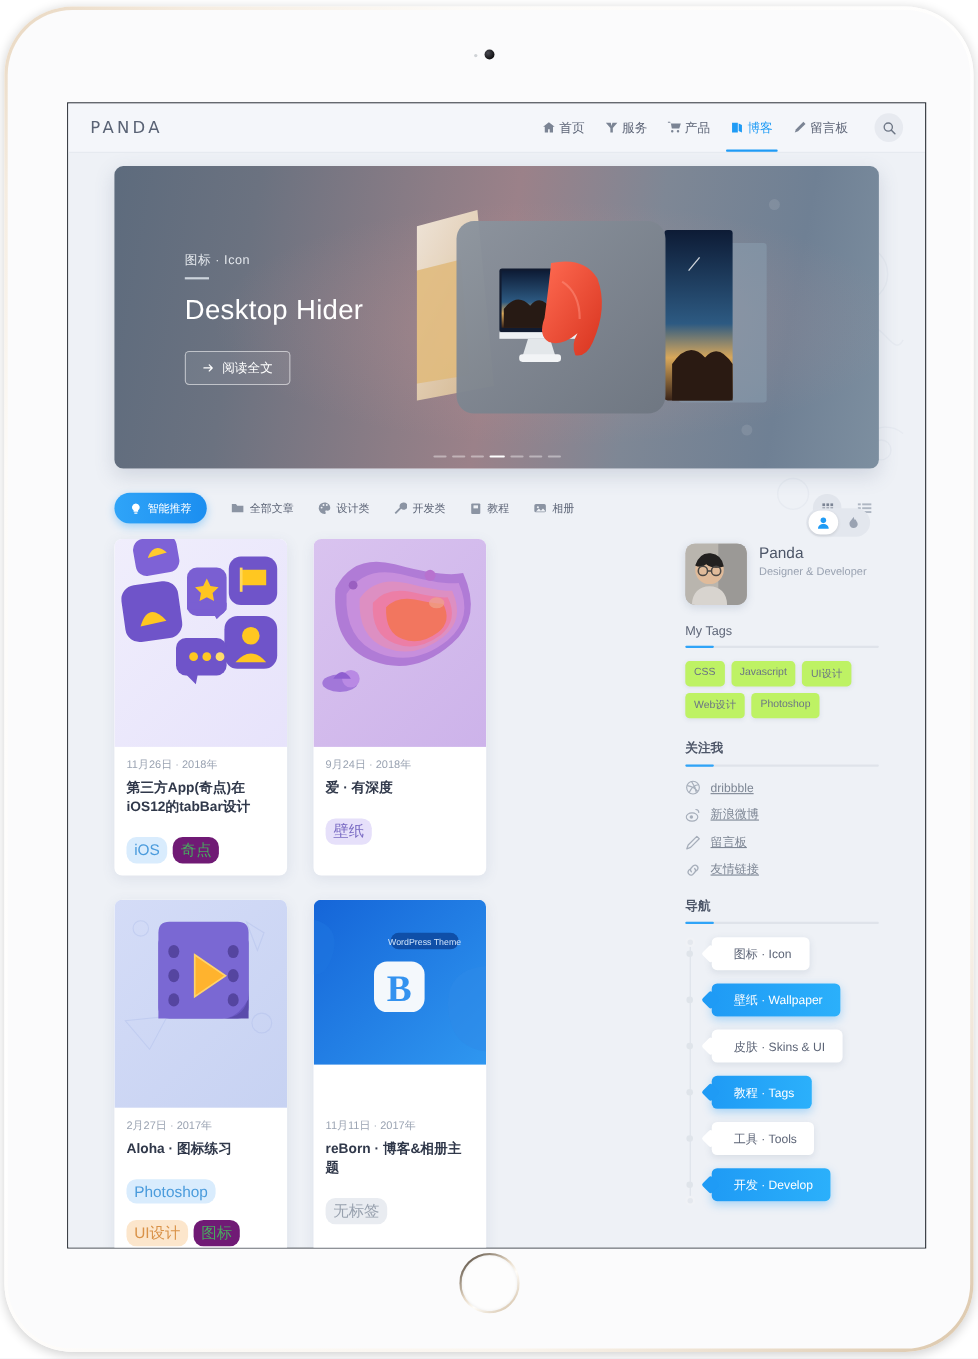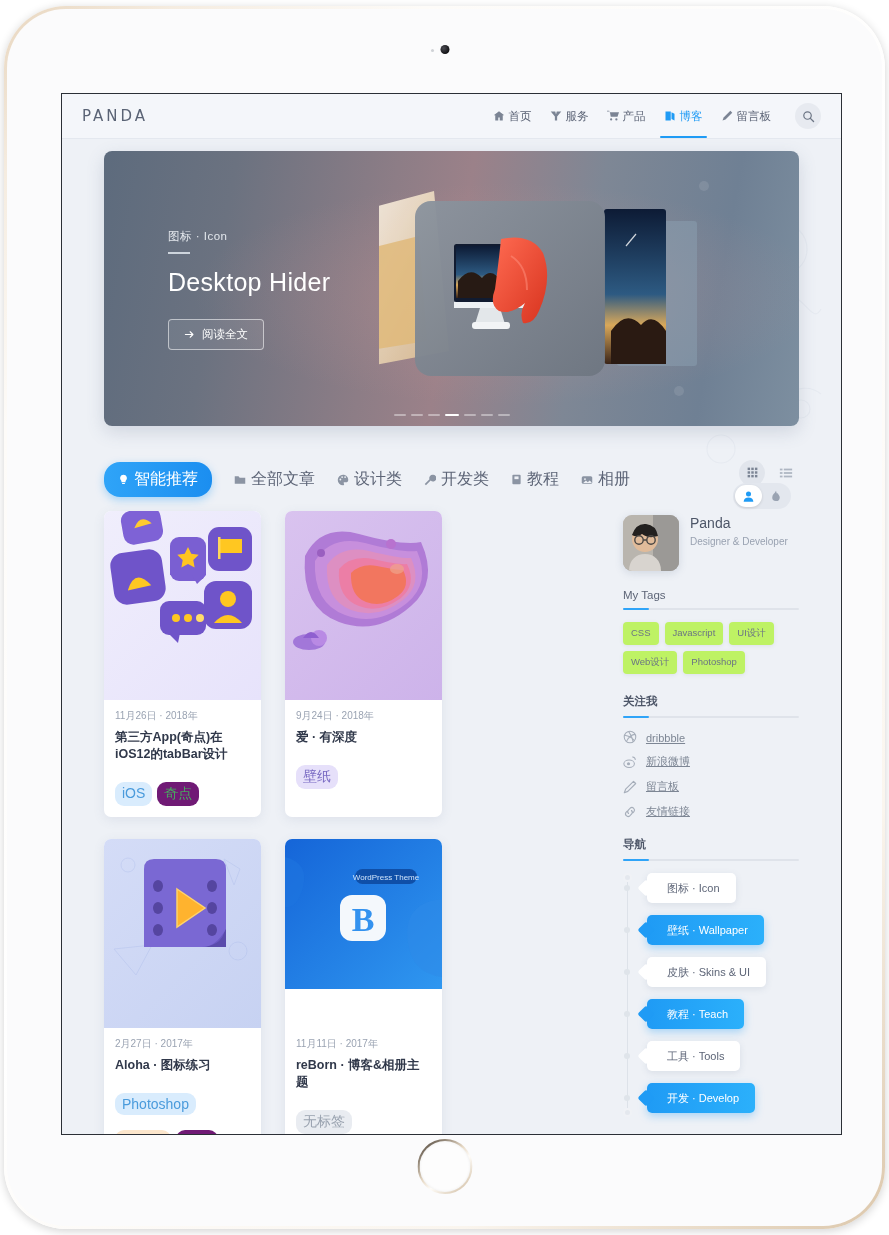--- a/index.html
+++ b/index.html
@@ -108,21 +108,21 @@
   }
   .hero-art { position:absolute; right:0; top:0; width:420px; height:275px; }
   .dots { position:absolute; left:50%; bottom:10px; transform:translateX(-50%); display:flex; gap:5px; z-index:5;}
   .dots i { display:block; width:12px; height:2px; background:rgba(255,255,255,.40); border-radius:1px; }
   .dots i.on { background:#ffffff; width:14px; }
 
   
   .filterbar { margin: 22px 42px 0; display:flex; align-items:center; gap: 22px; }
   .chip {
     display:flex; align-items:center; gap:5px;
-    font-size:16px; color:#5d6577; cursor:pointer; white-space:nowrap;margin-top:14px;
+    font-size:10px; color:#5d6577; cursor:pointer; white-space:nowrap;
   }
   .chip.active {
     background: linear-gradient(90deg,#2fa4f8,#1b8ef0);
     color:#fff; padding:7px 14px; border-radius:16px;
     box-shadow:0 3px 8px rgba(31,155,245,.35);
   }
   .viewtoggle { margin-left:auto; display:flex; align-items:center; gap:8px; }
   .vt-btn { width:26px;height:26px;border-radius:50%;display:flex;align-items:center;justify-content:center;cursor:pointer;}
   .vt-btn.on { background:#e1e5ec; }
 
@@ -707,21 +707,21 @@
               <div class="tl-row">
                 <span class="tl-dot"></span>
                 <div class="tl-pill blue">壁纸 · Wallpaper</div>
               </div>
               <div class="tl-row">
                 <span class="tl-dot"></span>
                 <div class="tl-pill light">皮肤 · Skins &amp; UI</div>
               </div>
               <div class="tl-row">
                 <span class="tl-dot"></span>
-                <div class="tl-pill blue">教程 · Teach</div>
+                <div class="tl-pill blue">教程 · Tags</div>
               </div>
               <div class="tl-row">
                 <span class="tl-dot"></span>
                 <div class="tl-pill light">工具 · Tools</div>
               </div>
               <div class="tl-row">
                 <span class="tl-dot"></span>
                 <div class="tl-pill blue">开发 · Develop</div>
               </div>
               <div class="tl-cap" style="bottom:-4px"></div>

